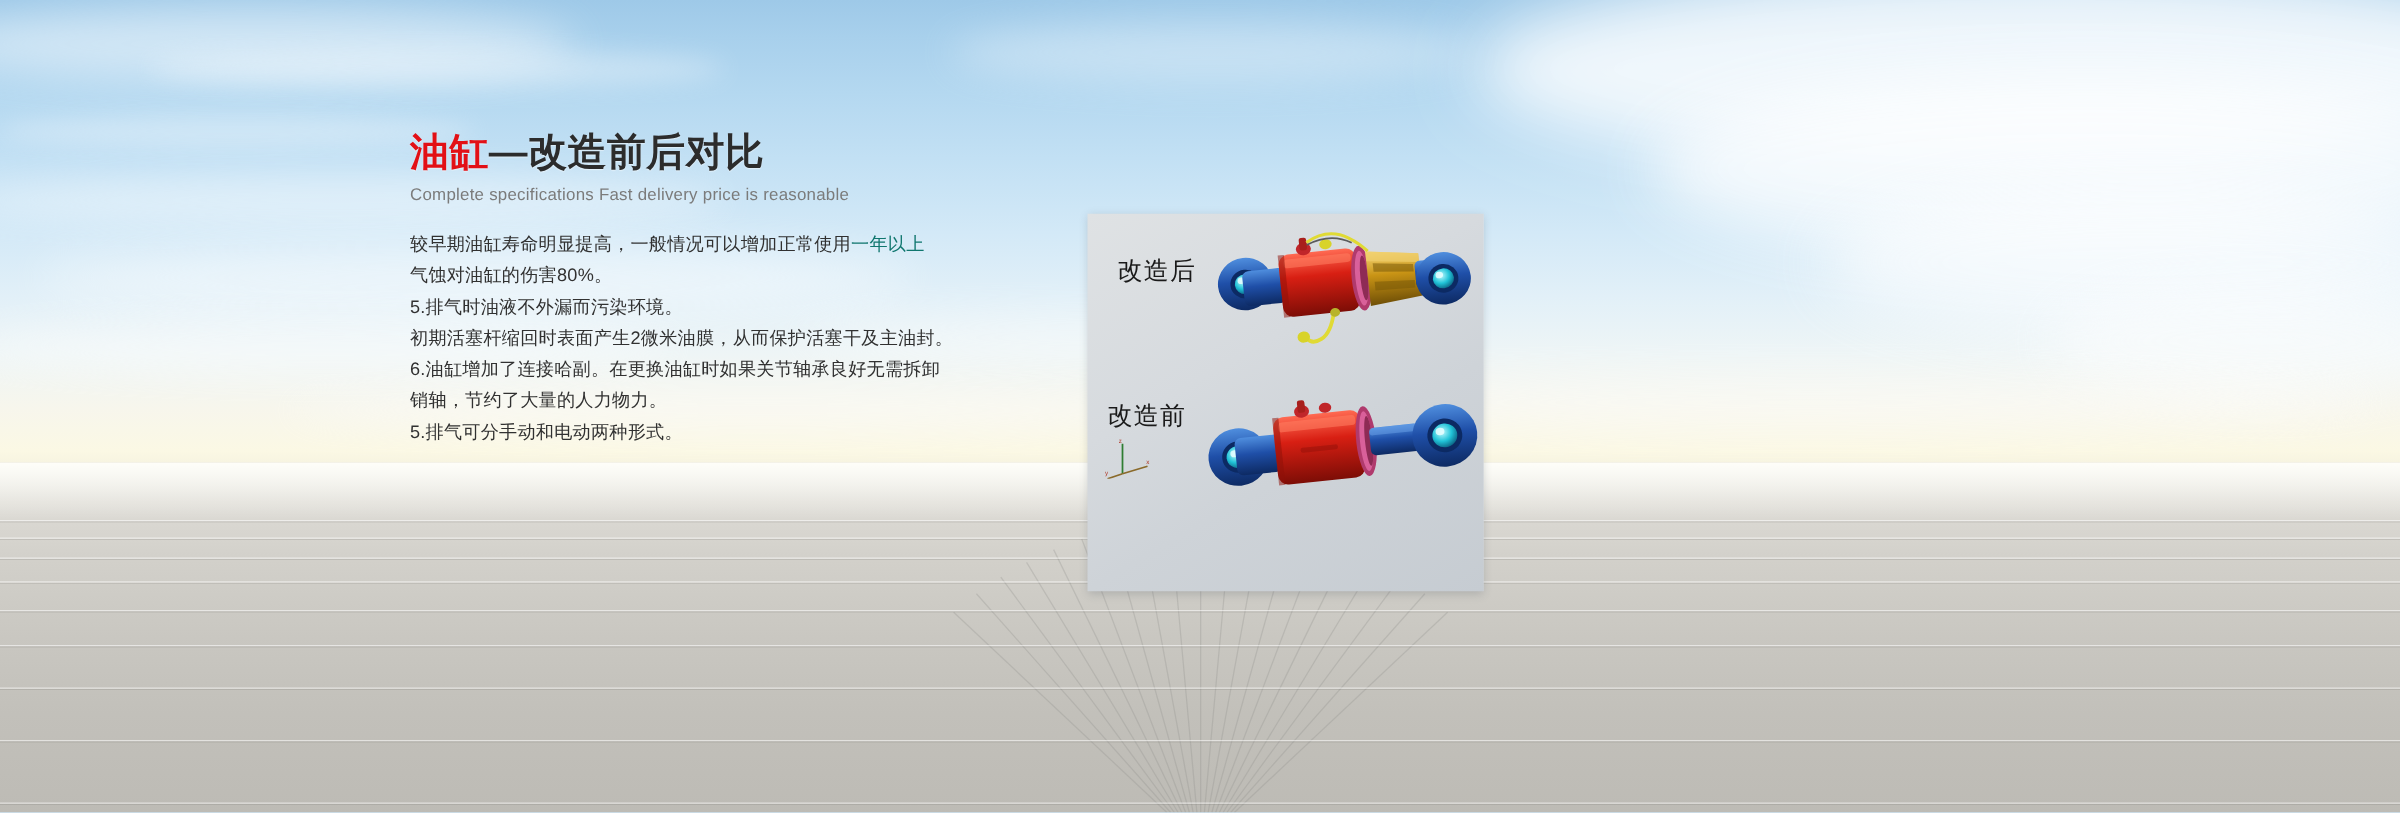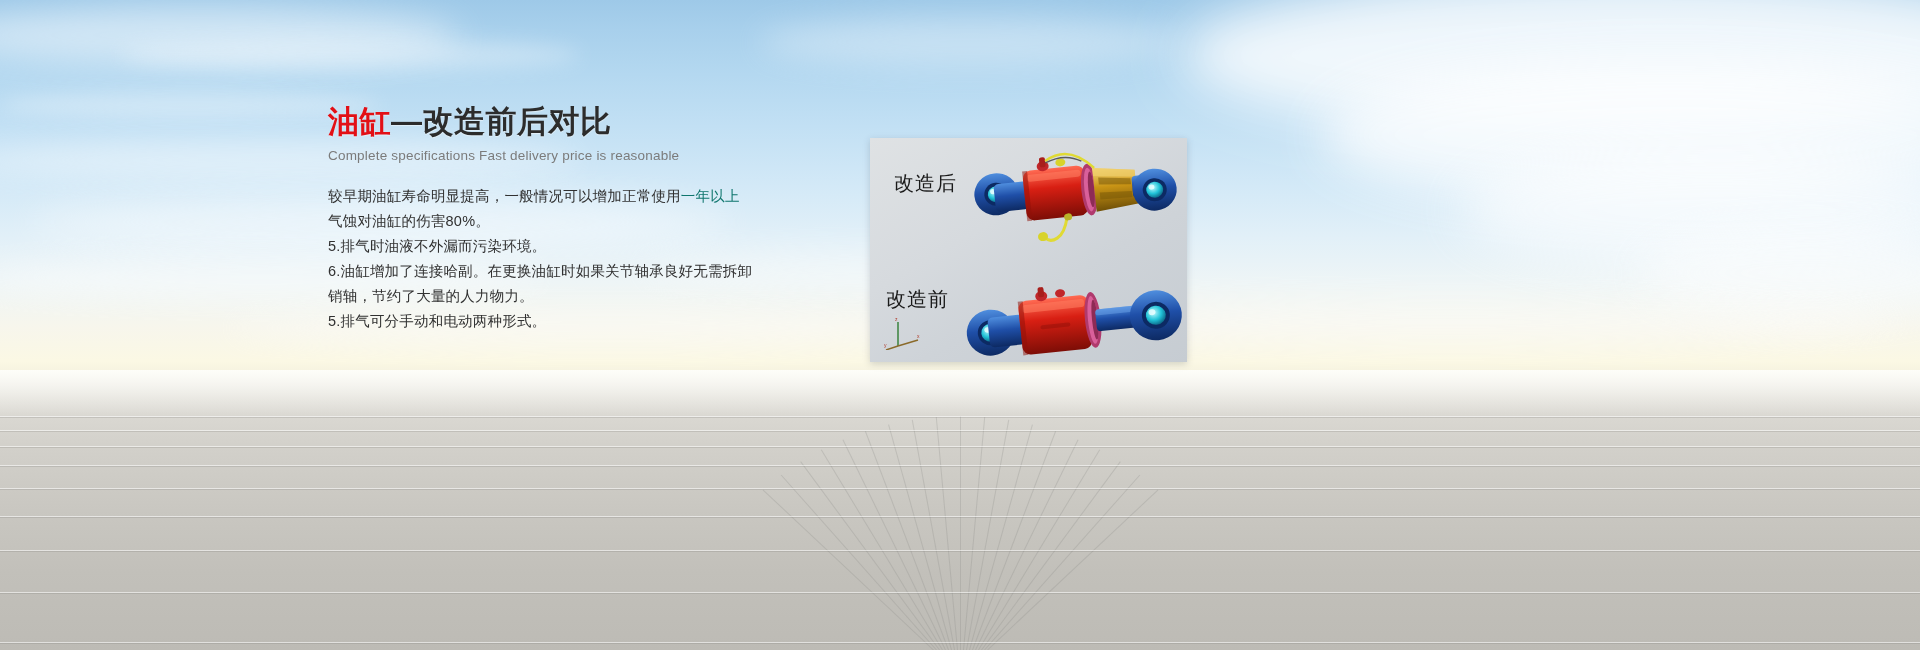--- a/index.html
+++ b/index.html
@@ -113,22 +113,22 @@
     font-size:14.5px;
     color:#313131;
     line-height:25px;
     white-space:nowrap;
     letter-spacing:.2px;
   }
   .bline .red { color:#0f766e;margin-top:48px; }
 
   
   .panel {
-    position:absolute; left:870px; top:138px;
-    width:317px; height:224px;
+    position:absolute; left:870px; top:171px;
+    width:317px; height:302px;
     background:linear-gradient(150deg,#dfe2e4 0%, #d6dade 38%, #ced3d8 62%, #c6ccd2 100%);
     box-shadow:0 2px 7px rgba(60,70,80,.22);
     overflow:hidden;
   }
   .panel-label {
     position:absolute;
     font-family:"Liberation Serif", serif;
     font-size:20px;
     color:#1a1a1a;
     letter-spacing:1px;
@@ -205,20 +205,21 @@
     <div class="headline">
       <span class="hl-red">油缸</span><span>—改造前后对比</span>
     </div>
 
     <div class="subtitle">Complete specifications Fast delivery price is reasonable</div>
 
     <div class="body-block" id="body-block">
         <div class="bline"><span>较早期油缸寿命明显提高，一般情况可以增加正常使用</span><span class="red">一年以上</span></div>
         <div class="bline"><span>气蚀对油缸的伤害80%。</span></div>
         <div class="bline"><span>5.排气时油液不外漏而污染环境。</span></div>
+        <div class="bline"><span>初期活塞杆缩回时表面产生2微米油膜，从而保护活塞干及主油封。</span></div>
         <div class="bline"><span>6.油缸增加了连接哈副。在更换油缸时如果关节轴承良好无需拆卸</span></div>
         <div class="bline"><span>销轴，节约了大量的人力物力。</span></div>
         <div class="bline"><span>5.排气可分手动和电动两种形式。</span></div>
       </div>
   </div>
 
   <div class="panel">
 
     <div class="panel-label lbl-after">改造后</div>
     <div class="panel-label lbl-before">改造前</div>

